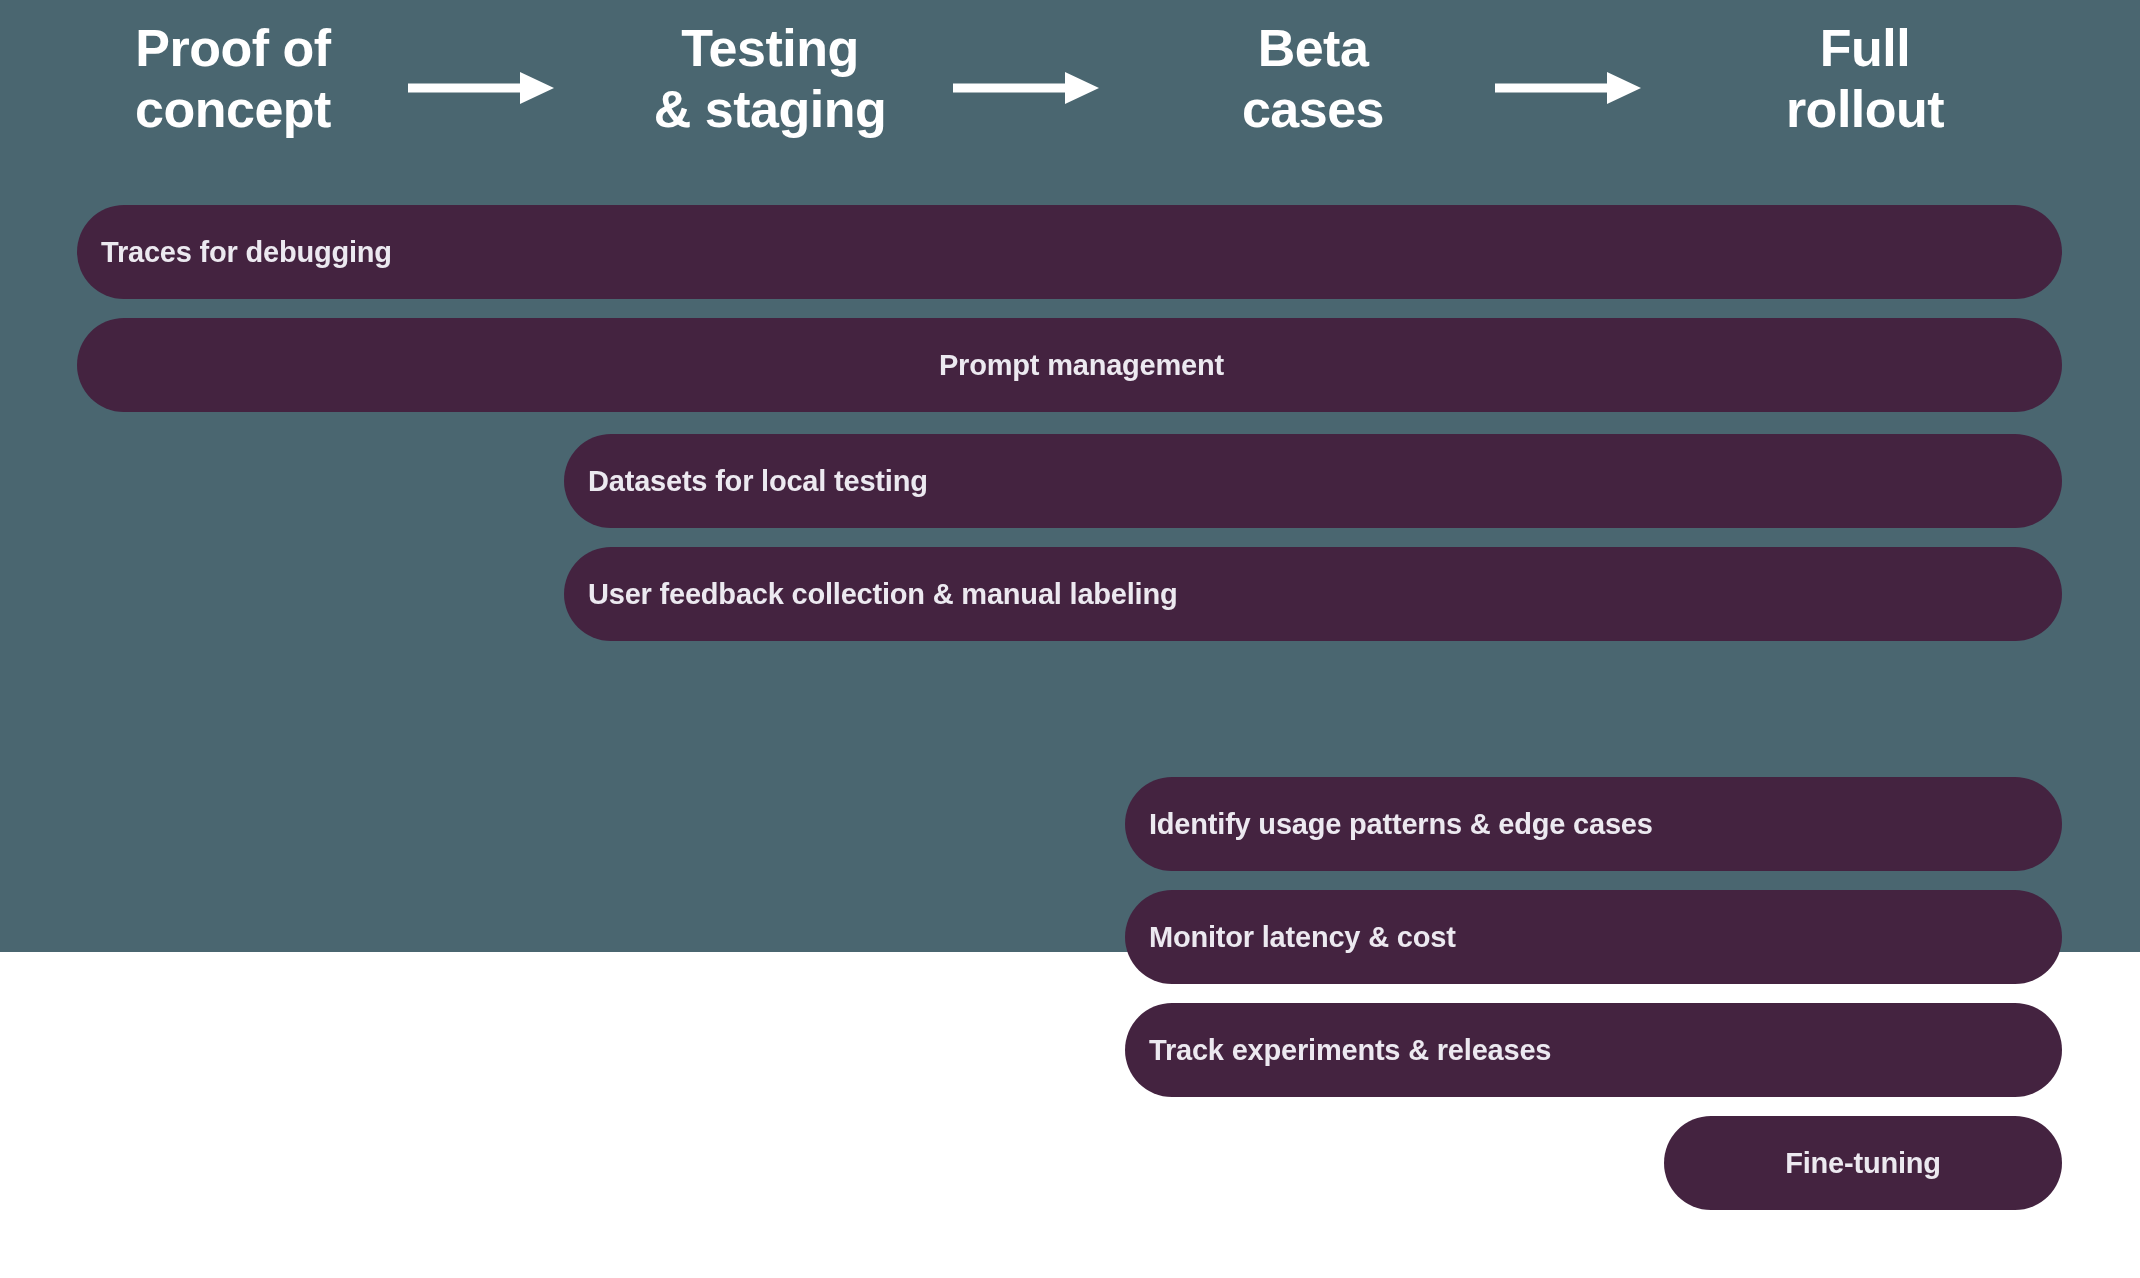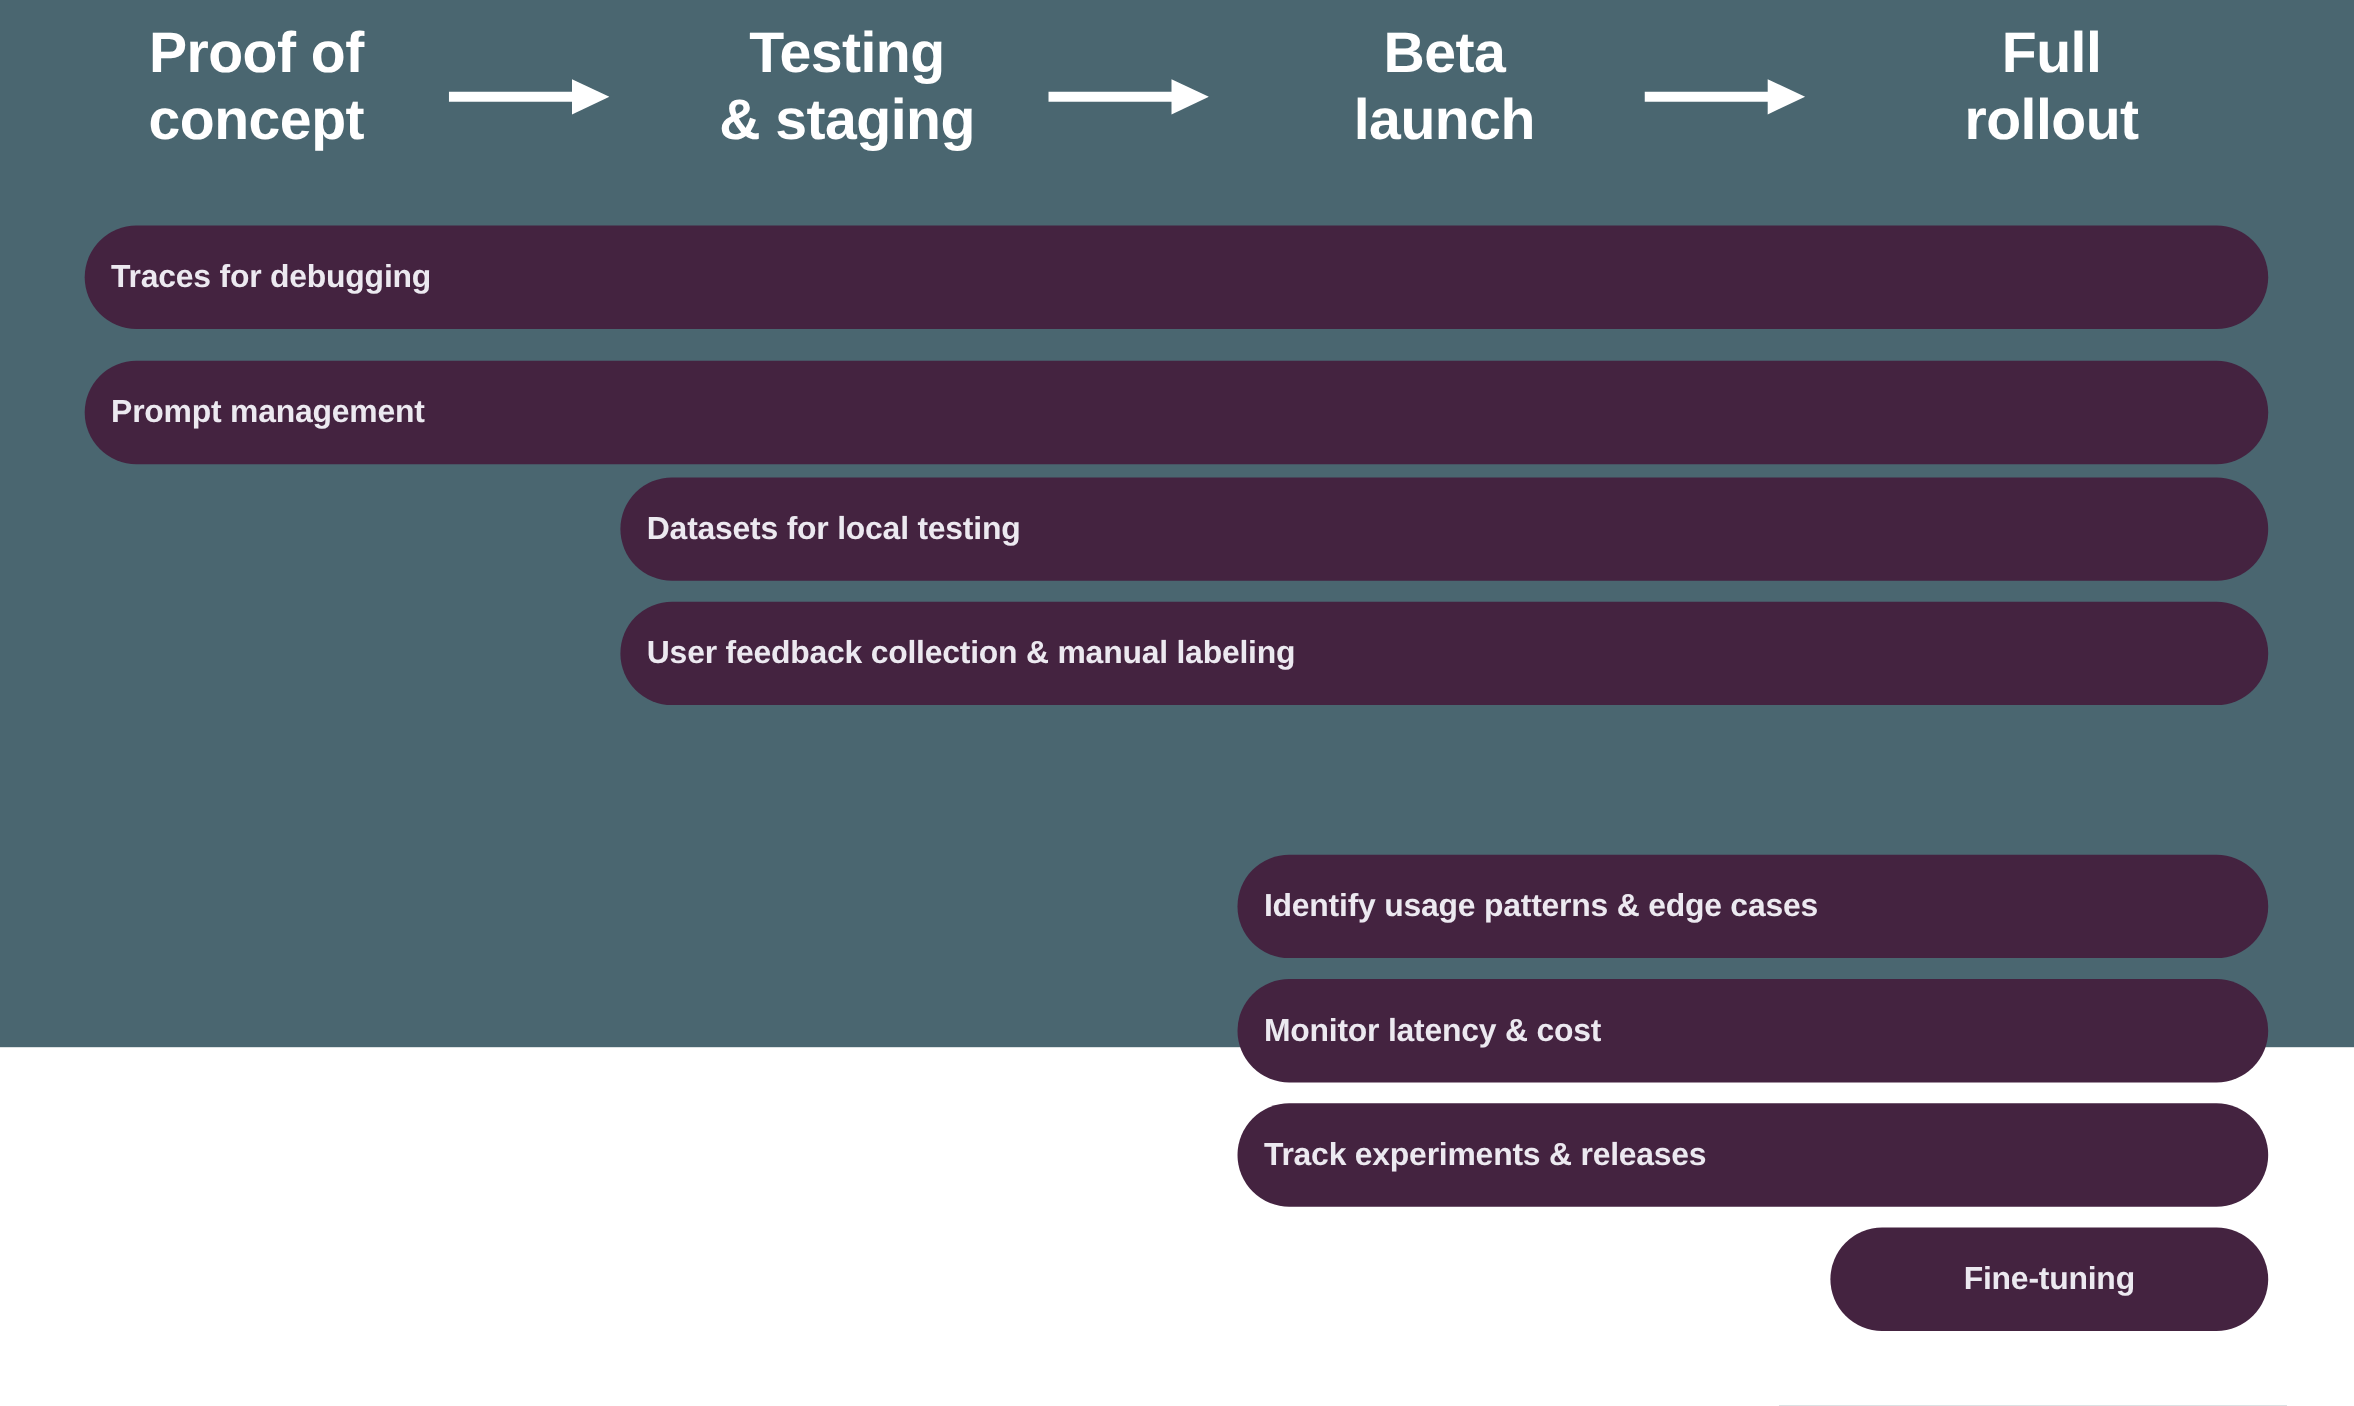--- a/index.html
+++ b/index.html
@@ -104,40 +104,40 @@
 &amp; staging</div>
 
     <div class="phase-arrow a1">
       <svg width="146" height="40" viewBox="0 0 146 40" aria-hidden="true">
         <line x1="0" y1="20" x2="116" y2="20" stroke="#ffffff" stroke-width="9"></line>
         <polygon points="112,4 146,20 112,36" fill="#ffffff"></polygon>
       </svg>
     </div>
 
     <div class="phase-label p2">Beta
-launch</div>
+cases</div>
 
     <div class="phase-arrow a2">
       <svg width="146" height="40" viewBox="0 0 146 40" aria-hidden="true">
         <line x1="0" y1="20" x2="116" y2="20" stroke="#ffffff" stroke-width="9"></line>
         <polygon points="112,4 146,20 112,36" fill="#ffffff"></polygon>
       </svg>
     </div>
 
     <div class="phase-label p3">Full
 rollout</div>
   </div>
 
   <div class="bars-layer">
 
     <div class="cap-bar align-left" style="left:77px;  top:205px;  width:1985px;">
       <span class="cap-label">Traces for debugging</span>
     </div>
 
-    <div class="cap-bar align-left" style="left:77px;  top:328px;  width:1985px;">
+    <div class="cap-bar align-left" style="left:77px;  top:318px;  width:1985px;justify-content:center;">
       <span class="cap-label">Prompt management</span>
     </div>
 
     <div class="cap-bar align-left" style="left:564px; top:547px;  width:1498px;">
       <span class="cap-label">User feedback collection &amp; manual labeling</span>
     </div>
 
     <div class="cap-bar align-left" style="left:564px; top:434px;  width:1498px;">
       <span class="cap-label">Datasets for local testing</span>
     </div>

